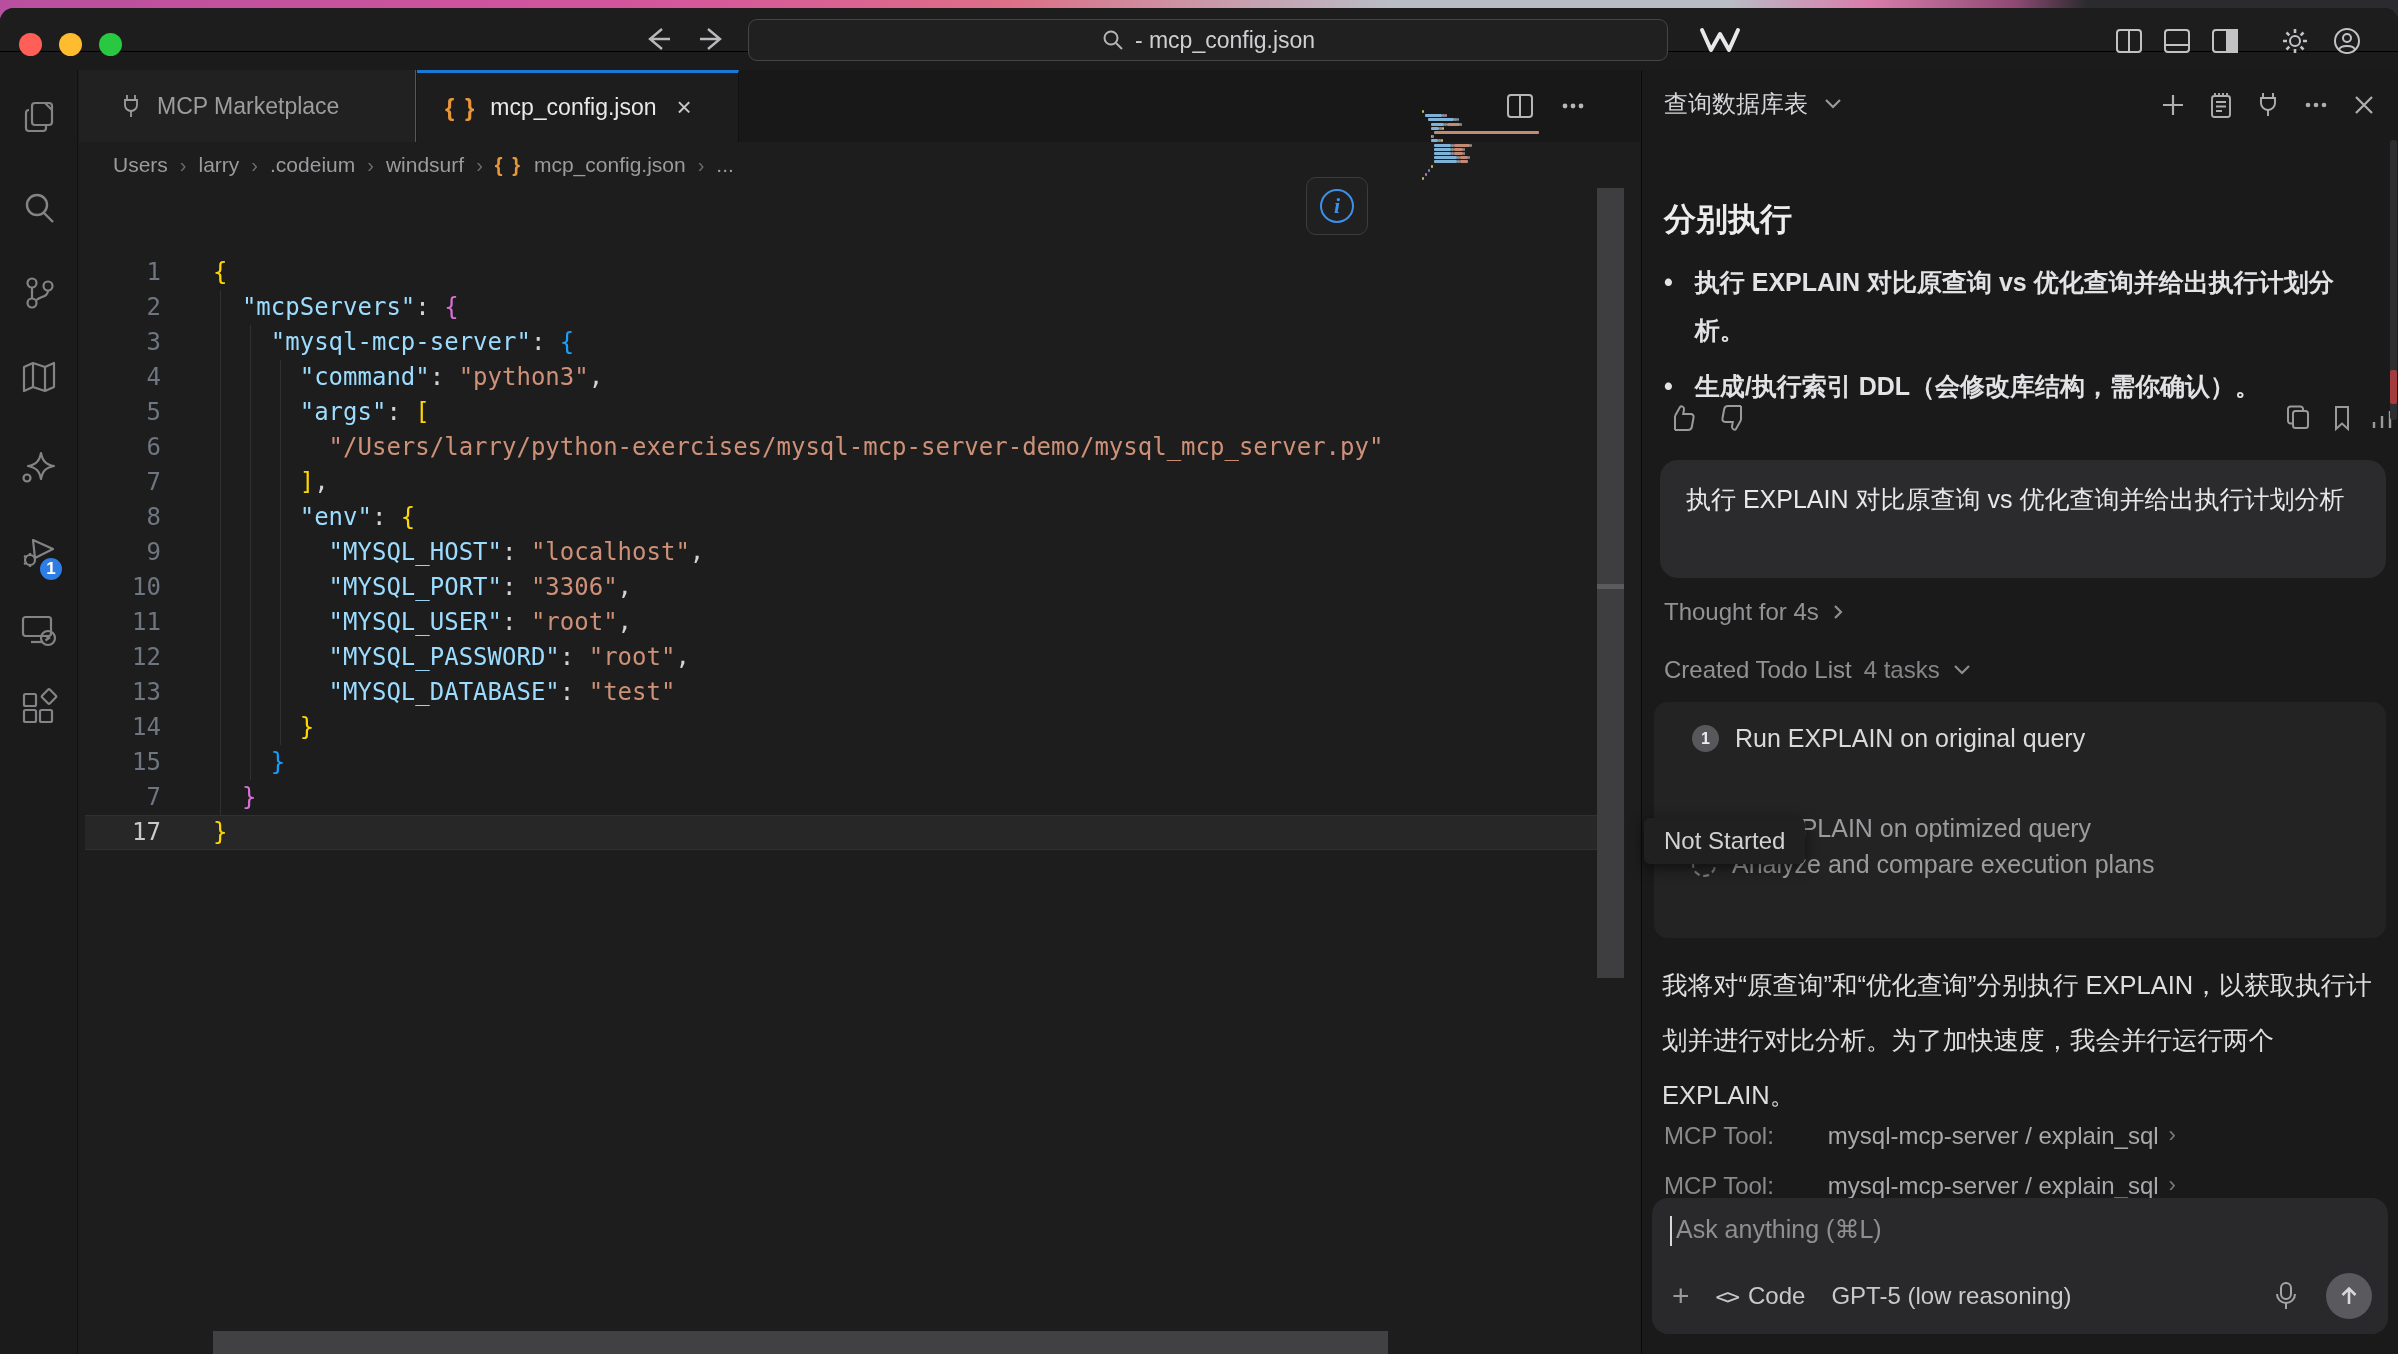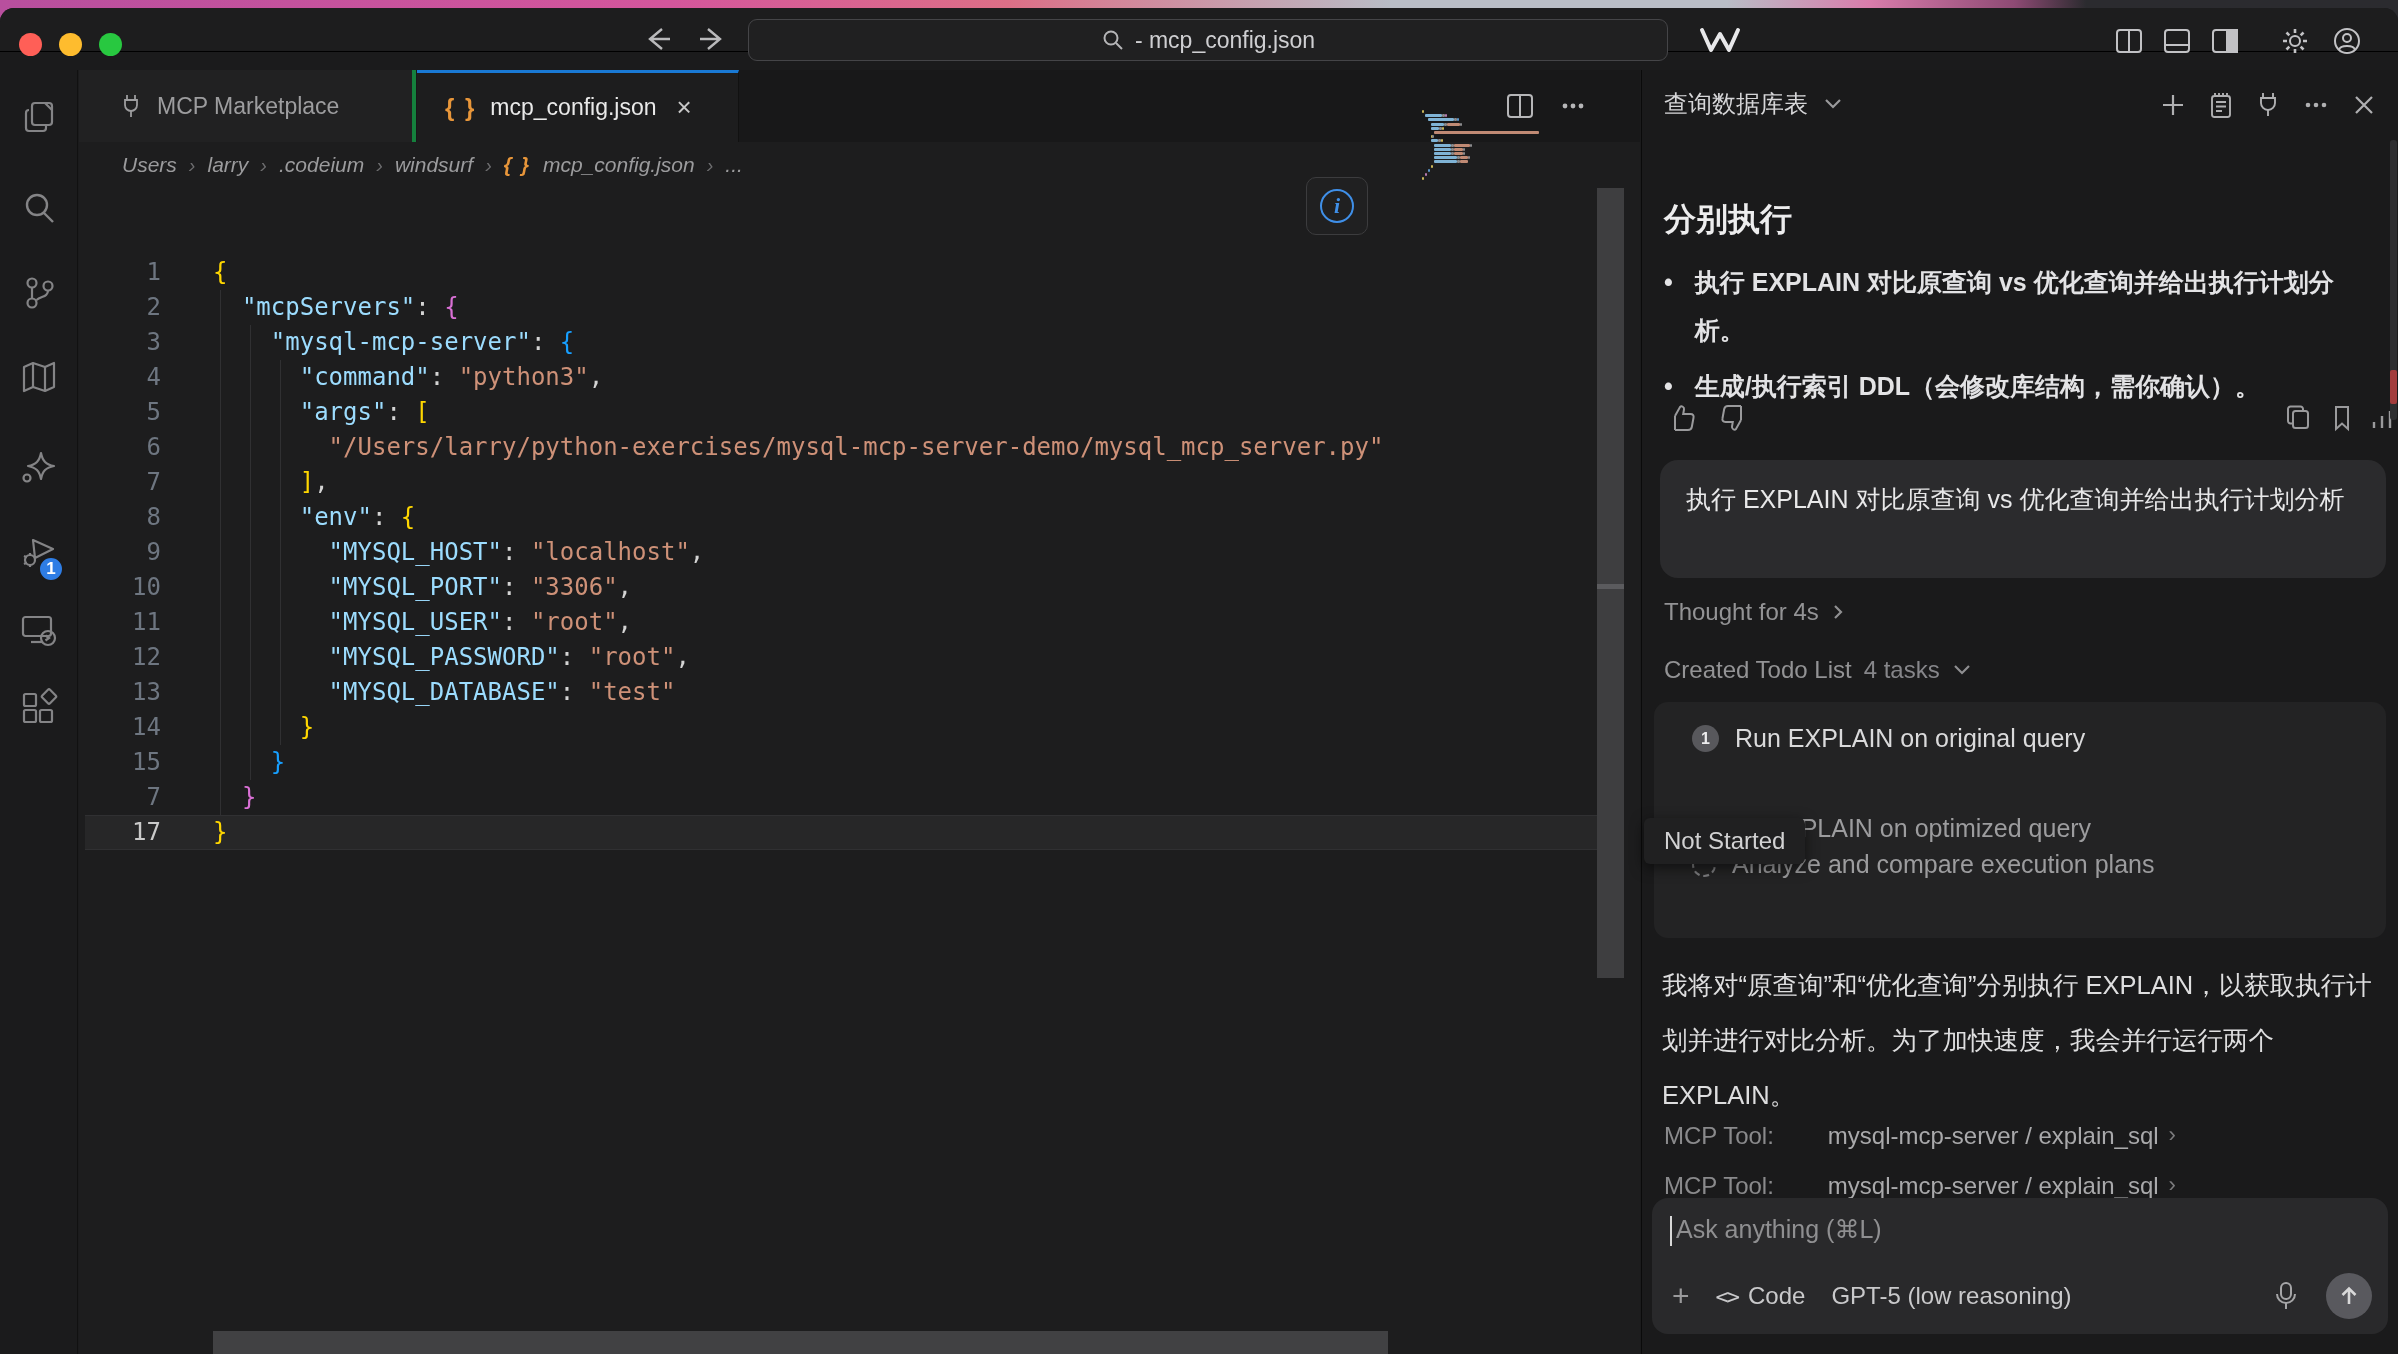--- a/index.html
+++ b/index.html
@@ -31,26 +31,26 @@
   .act { position:absolute; left:19px; width:40px; height:40px; color:#848486; }
   .badge {
     position:absolute; left:38px; top:28px; min-width:26px; height:26px; border-radius:13px;
     background:#2e7de5; color:#fff; font-size:17px; font-weight:bold;
     display:flex; align-items:center; justify-content:center; border:2px solid #1b1b1c;
   }
   
   .editorcol { position:absolute; left:79px; top:62px; width:1561px; bottom:0; background:#1d1d1e; }
   .tabbar { position:absolute; left:0; top:0; width:100%; height:72px; background:#181819; }
   .tab { position:absolute; top:0; height:72px; display:flex; align-items:center; gap:14px; font-size:23px; }
-  .tab1 { left:0; width:337px; background:#212122; color:#9d9d9f; padding-left:40px; border-right:4px solid #15803d; }
+  .tab1 { left:0; width:337px; background:#212122; color:#9d9d9f; padding-left:40px; border-right:1px solid #15803d; }
   .tab2 { left:338px; width:322px; background:#1d1d1e; color:#e9e9e9; padding-left:28px; border-right:1px solid #111; border-top:3px solid #1979d4; }
   .tab-close { margin-left:6px; color:#c8c8c8; font-size:26px; }
   .braces-ic { color:#e8963a; font-weight:bold; font-size:24px; letter-spacing:2px; }
   .grp-ic { position:absolute; top:20px; width:32px; height:32px; color:#b6b6b8; }
-  .breadcrumb { position:absolute; left:43px; top:72px; height:46px; display:flex; align-items:center; gap:12px; font-size:21px; color:#9b9b9d;font-style:italic; }
+  .breadcrumb { position:absolute; left:34px; top:72px; height:46px; display:flex; align-items:center; gap:12px; font-size:21px; color:#9b9b9d; }
   .breadcrumb .sep { color:#6d6d6f; font-size:20px; }
   .code { position:absolute; left:0; top:118px; right:0; bottom:0; font-family:"DejaVu Sans Mono", monospace; font-size:24px; }
   .codeline { position:absolute; left:0; height:35px; line-height:35px; white-space:pre; }
   .lnum { position:absolute; width:82px; text-align:right; color:#6e7681; height:35px; line-height:35px; left:0; }
   .curline-band { position:absolute; left:6px; right:18px; height:35px; background:rgba(130,130,135,0.10); border-top:1px solid #303032; border-bottom:1px solid #303032; }
   .tk-key{color:#9cdcfe;} .tk-str{color:#ce9178;} .tk-pun{color:#d4d4d4;}
   .tk-b0{color:#ffd700;} .tk-b1{color:#da70d6;} .tk-b2{color:#179fff;}
   .guide { position:absolute; width:1px; background:#303032; }
   .infobtn {
     position:absolute; left:1227px; top:107px; width:62px; height:58px;

